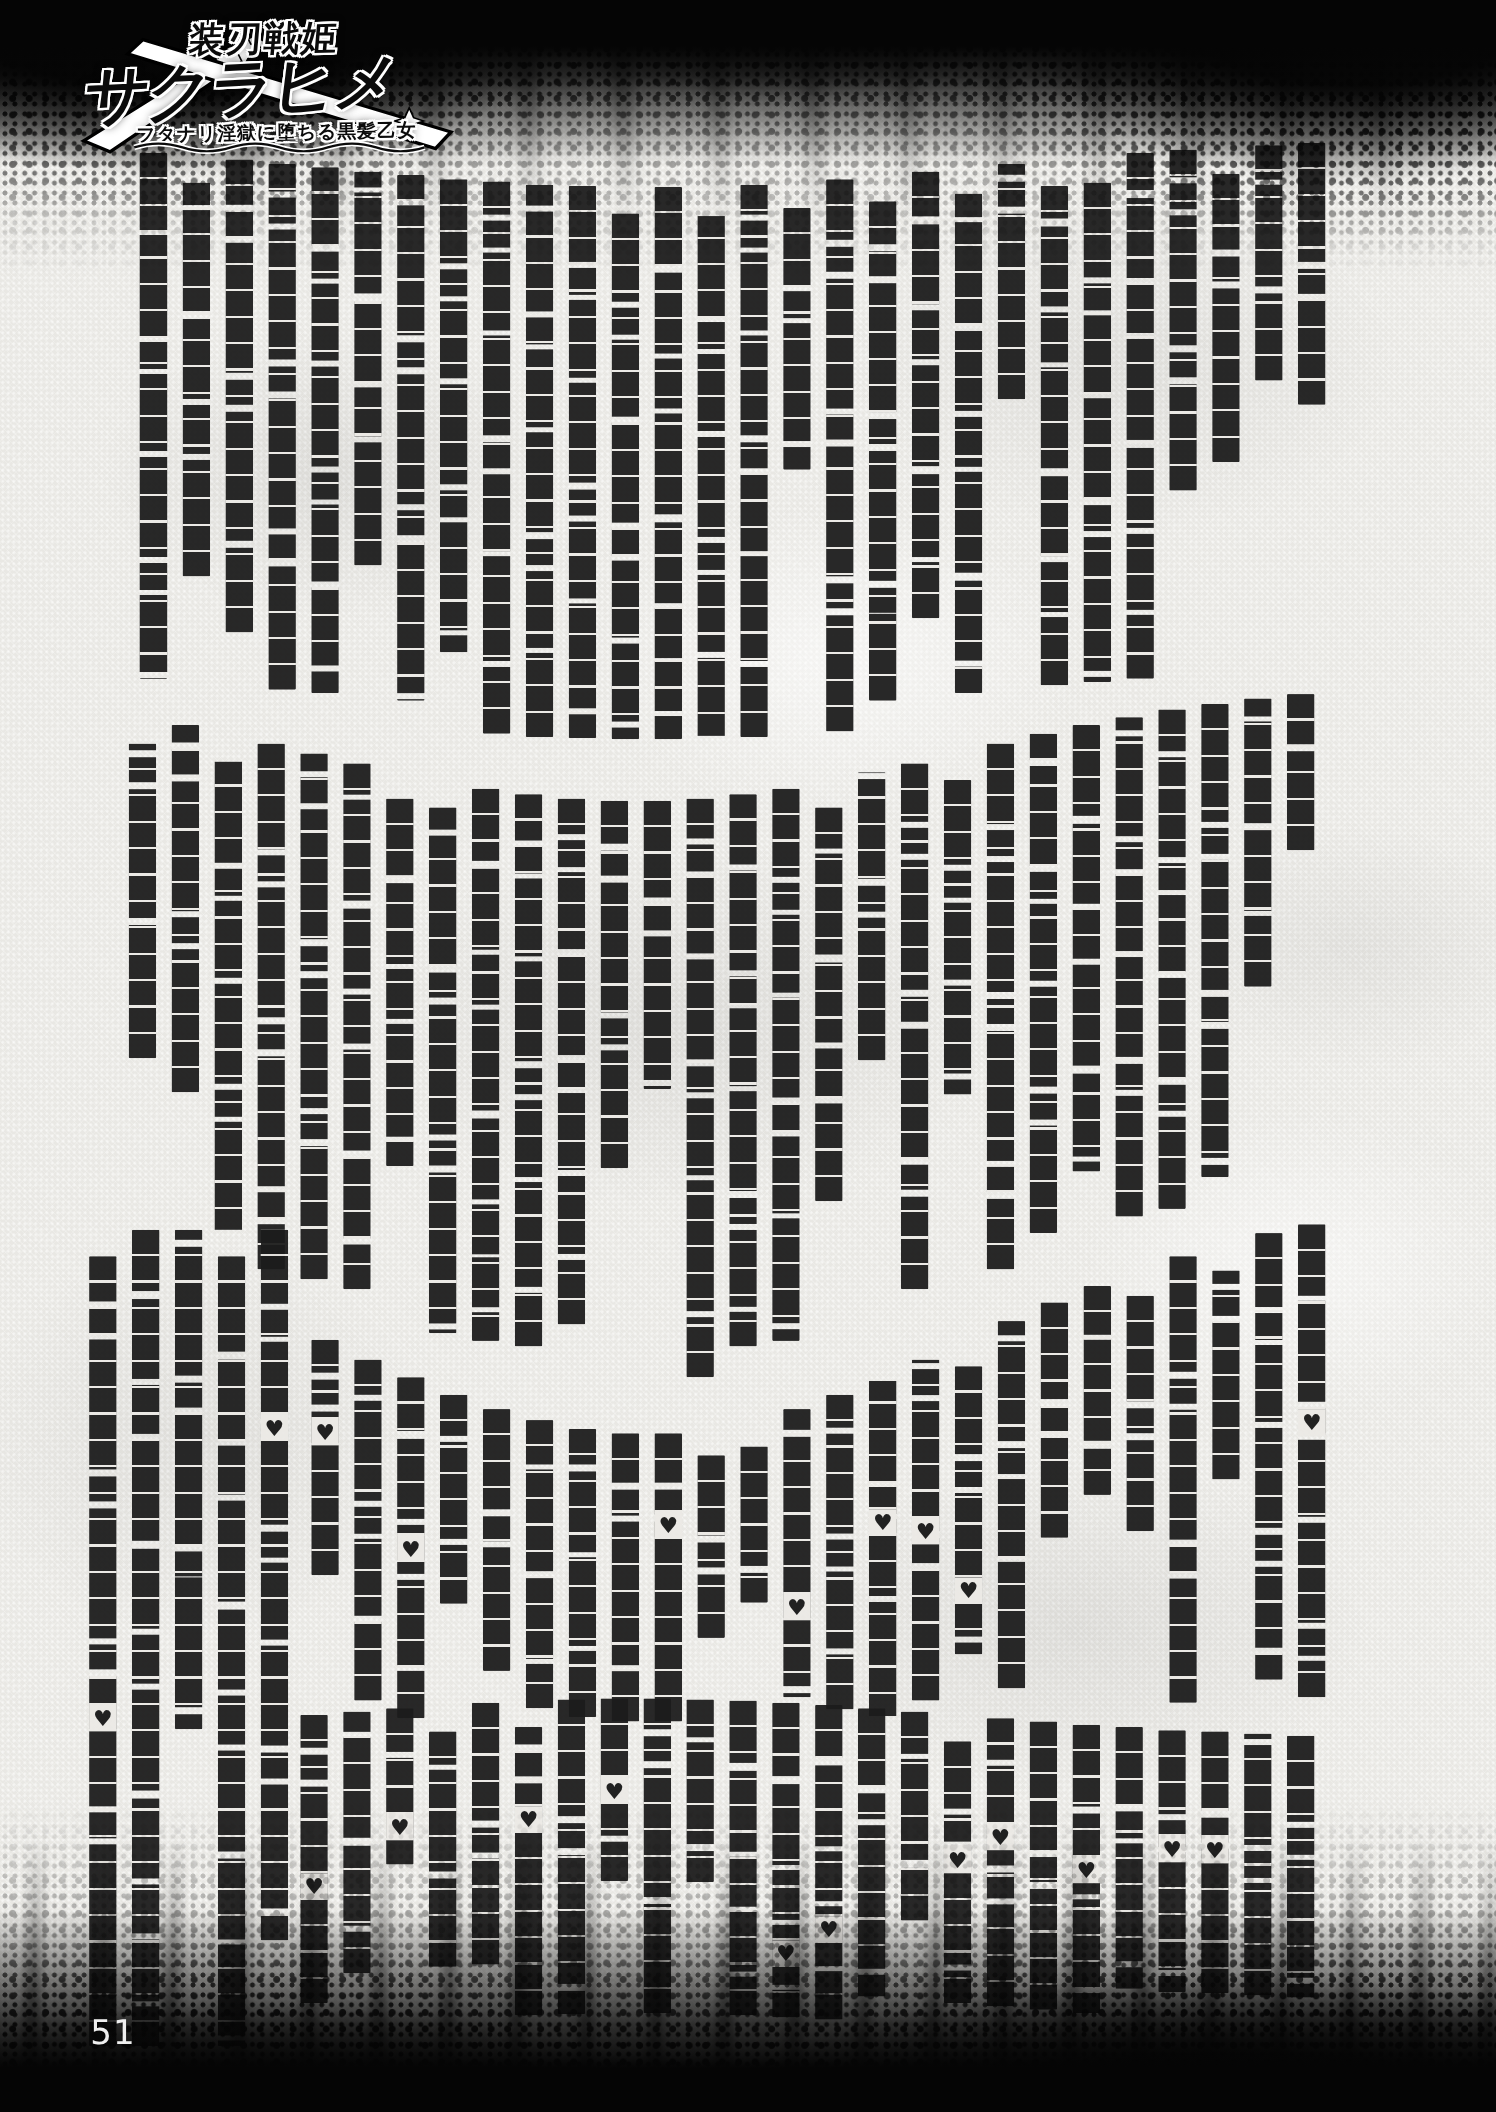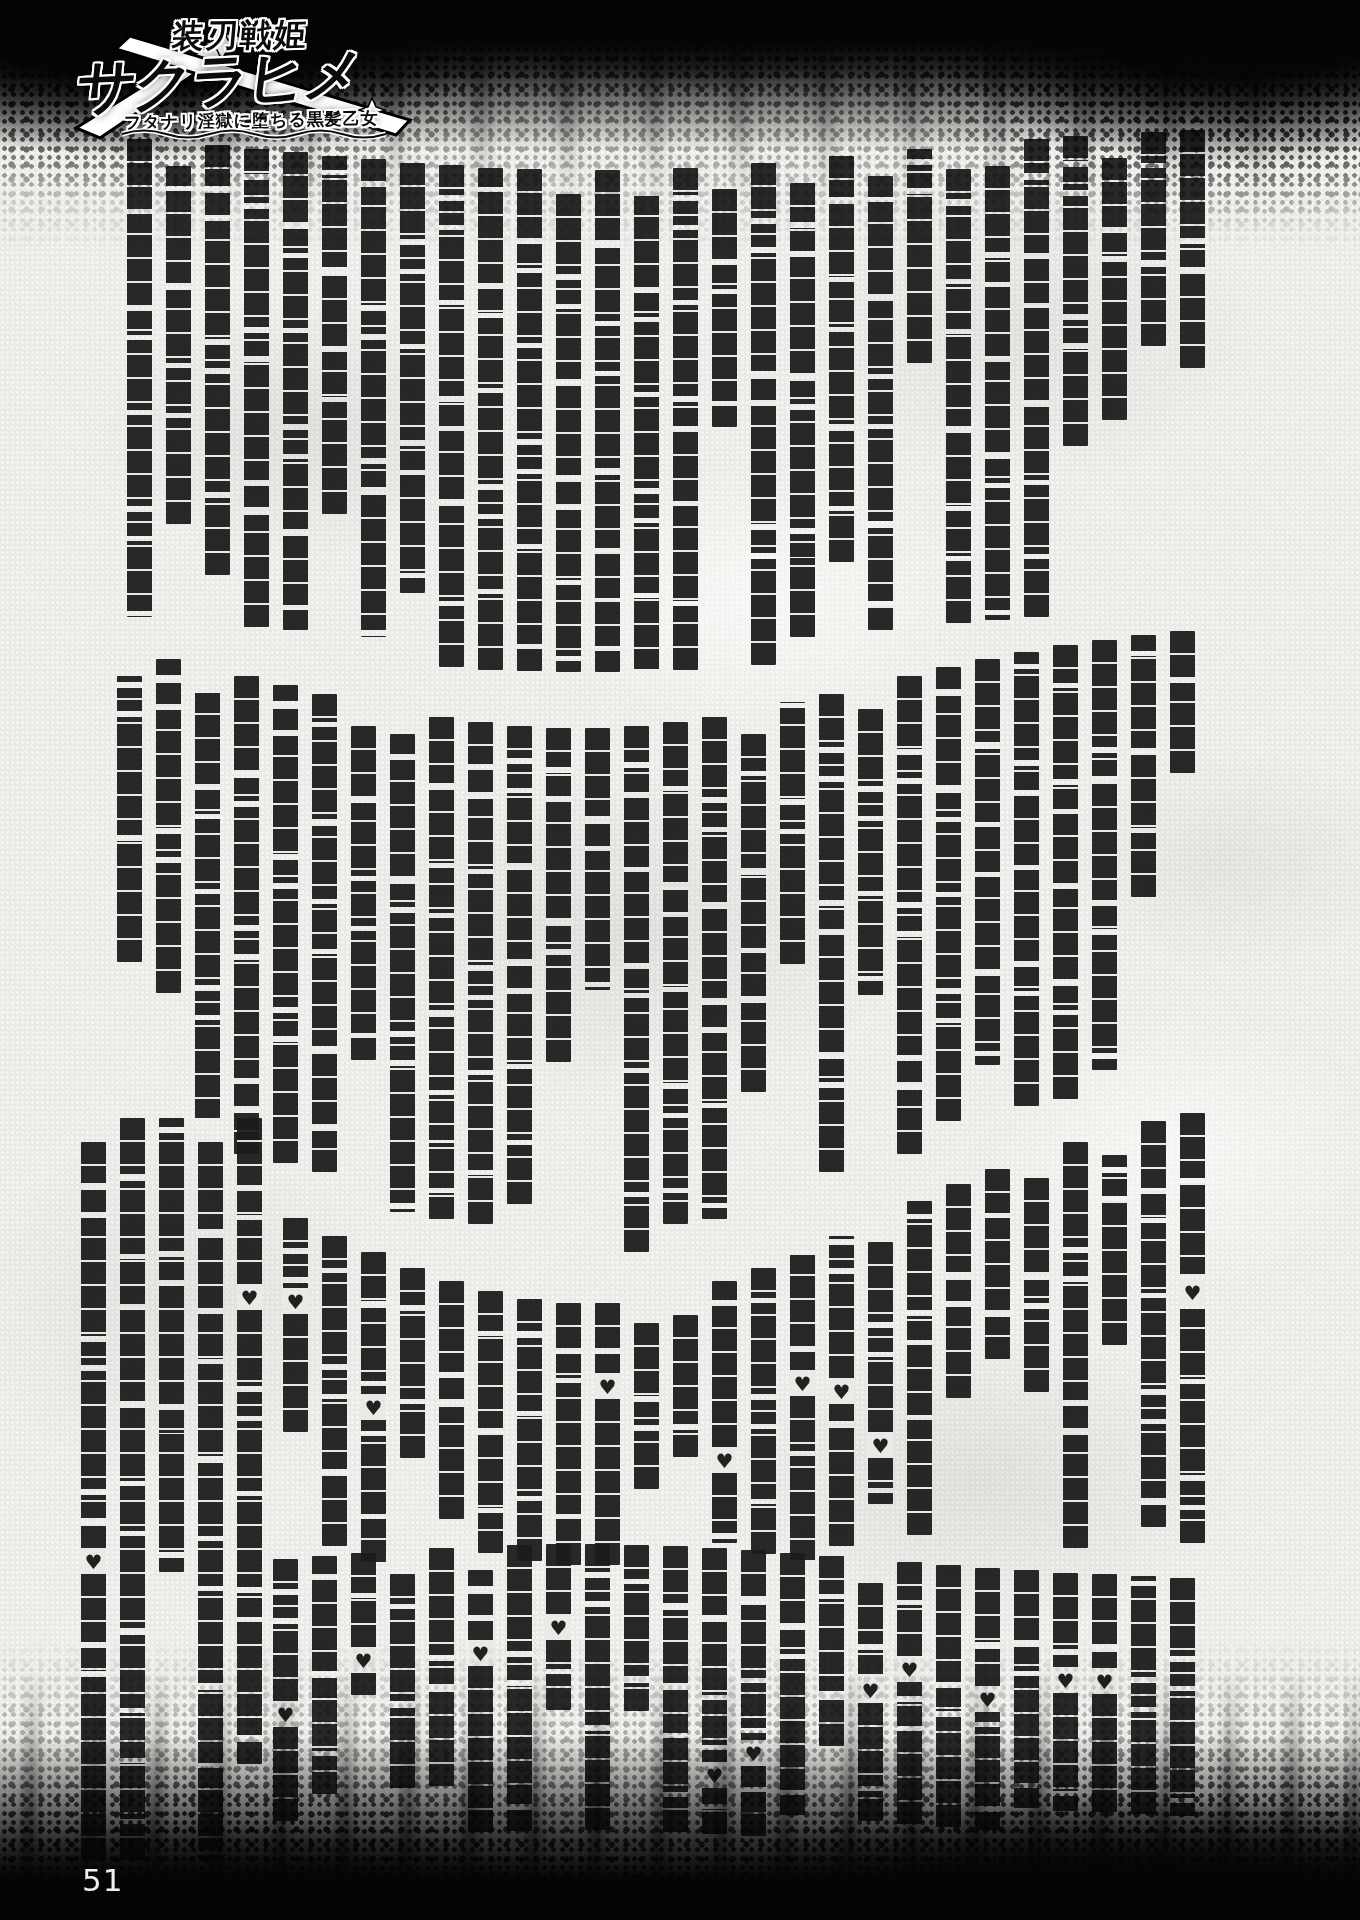--- a/index.html
+++ b/index.html
@@ -118,21 +118,21 @@
   .vc{background:repeating-linear-gradient(180deg,#1c1c1c 0 45px,rgba(0,0,0,0) 45px 50px,#1c1c1c 50px 142px,rgba(0,0,0,0) 142px 149px,#1c1c1c 149px 222px,rgba(0,0,0,0) 222px 227px);}
   .heart{
     position:absolute;left:0;width:25px;height:24px;line-height:24px;z-index:2;
     text-align:center;font-family:"DejaVu Sans","Liberation Sans",sans-serif;
     font-size:20px;color:#151515;background:#eceae6;
   }
   
   .pageno{
     position:absolute;left:82px;top:1830px;z-index:6;
     font-family:"DejaVu Sans","Liberation Sans",sans-serif;
-    font-size:31px;color:#efefef;letter-spacing:1px;margin-top:32px;
+    font-size:31px;color:#efefef;letter-spacing:1px;
   }
 </style>
 </head>
 <body>
 
 <div class="page">
 
   <div class="weave"></div>
   <div class="clouds"></div>
   <div class="streaks-top"></div>

